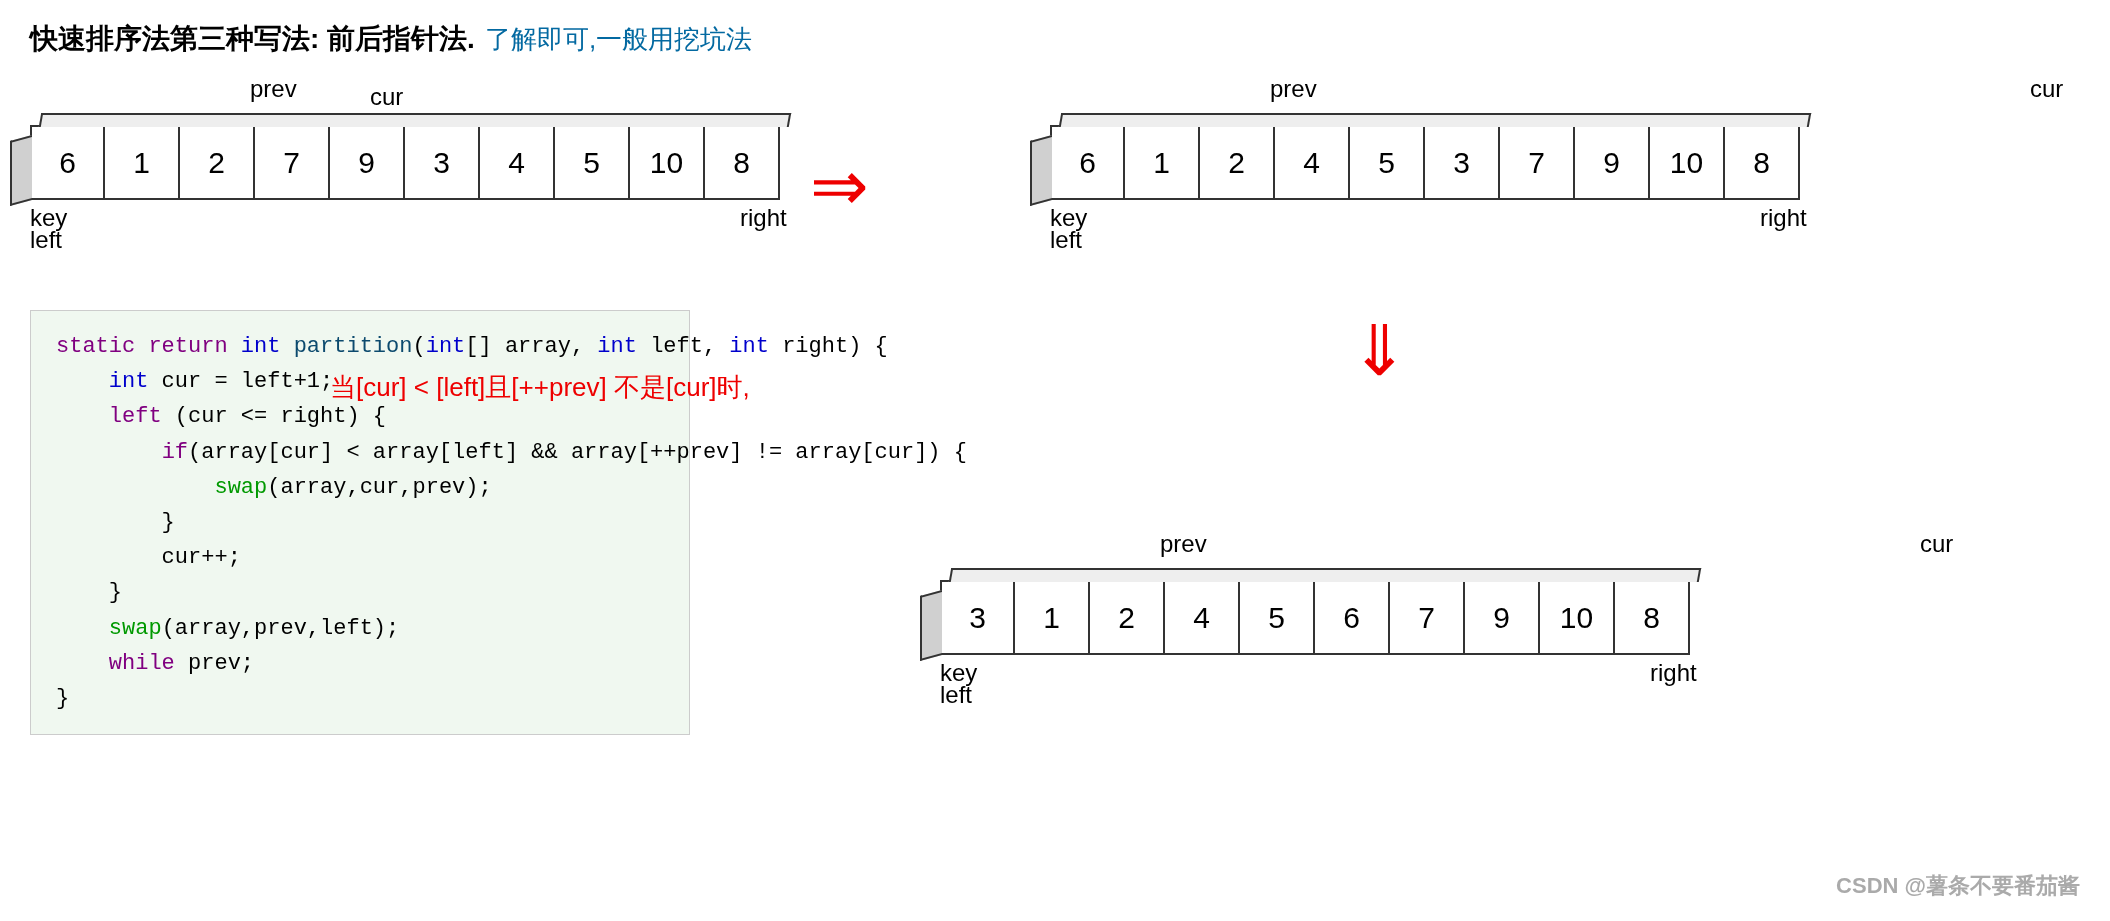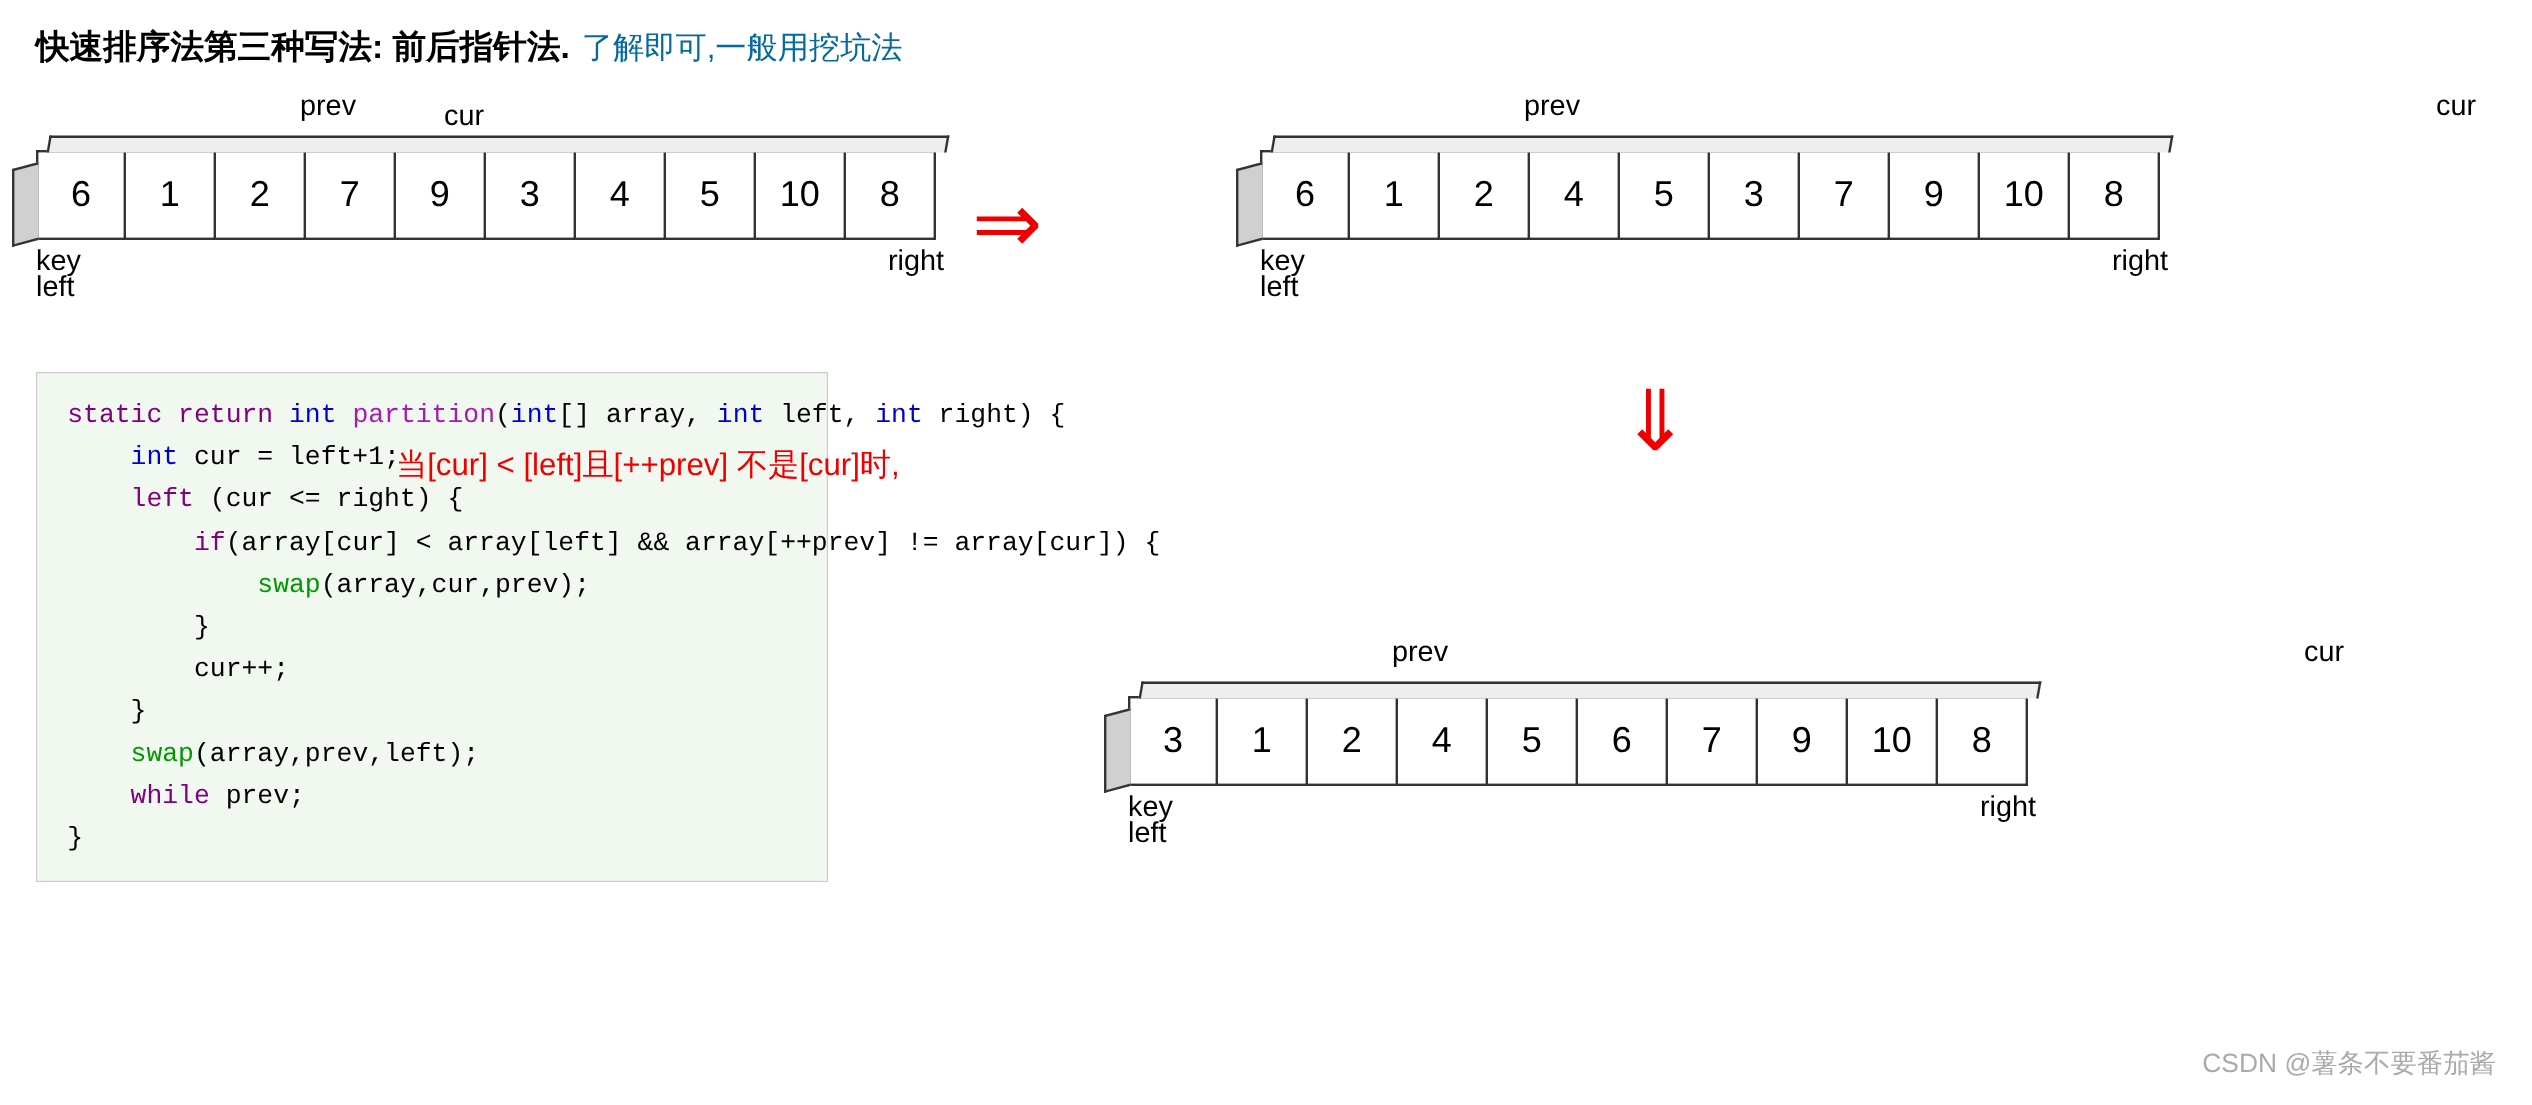--- a/index.html
+++ b/index.html
@@ -81,20 +81,21 @@
     }
 
     
     .watermark {
       position: absolute;
       right: 30px;
       bottom: 20px;
       font-size: 22px;
       color: #aaa;
       font-family: Arial, sans-serif;
+      font-weight: bold;
     }
 
     
     .array-3d-wrap {
       position: relative;
       display: inline-flex;
     }
 
     
     .diagram-section {
@@ -169,21 +170,21 @@
     <div style="position:relative; height:40px; margin-top:4px;">
       <span class="lbl" style="position:absolute; left:0; top:0;">key</span>
       <span class="lbl-normal" style="position:absolute; left:0; top:22px;">left</span>
       <span class="lbl-normal" style="position:absolute; left:710px; top:0;">right</span>
     </div>
   </div>
 
   <div style="position:absolute; left:1350px; top:310px; font-size:70px; color:#e00;">⇓</div>
 
   <div class="code-block" id="code-block-el">
-  <div class="code-line"><span style="color:#800080">static</span> <span style="color:#800080">return</span> <span style="color:#0000cc">int</span> <span style="color:#a21caf">partition</span>(<span style="color:#0000cc">int</span>[] array, <span style="color:#0000cc">int</span> left, <span style="color:#0000cc">int</span> right) {</div>
+  <div class="code-line"><span style="color:#800080">static</span> <span style="color:#800080">return</span> <span style="color:#0000cc">int</span> <span style="color:#0c4a6e">partition</span>(<span style="color:#0000cc">int</span>[] array, <span style="color:#0000cc">int</span> left, <span style="color:#0000cc">int</span> right) {</div>
       <div class="code-line">    <span style="color:#0000cc">int</span> cur = left+1;</div>
       <div class="code-line">    <span style="color:#800080">left</span> (cur &lt;= right) {</div>
       <div class="code-line">        <span style="color:#800080">if</span>(array[cur] &lt; array[left] &amp;&amp; array[++prev] != array[cur]) {</div>
       <div class="code-line">            <span style="color:#009900">swap</span>(array,cur,prev);</div>
       <div class="code-line">        }</div>
       <div class="code-line">        cur++;</div>
       <div class="code-line">    }</div>
       <div class="code-line">    <span style="color:#009900">swap</span>(array,prev,left);</div>
       <div class="code-line">    <span style="color:#800080">while</span> prev;</div>
       <div class="code-line">}</div>

